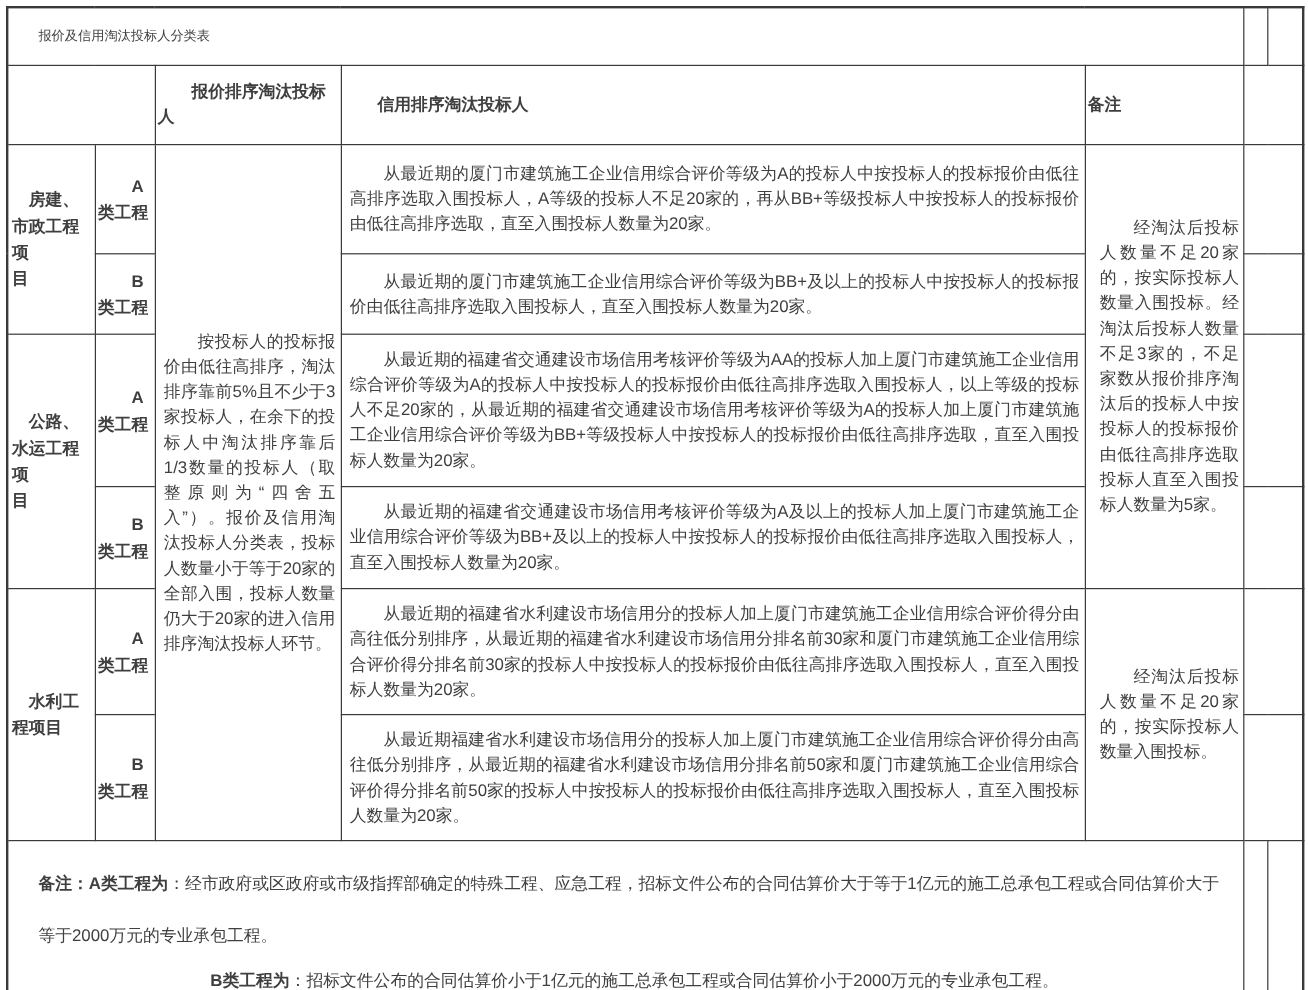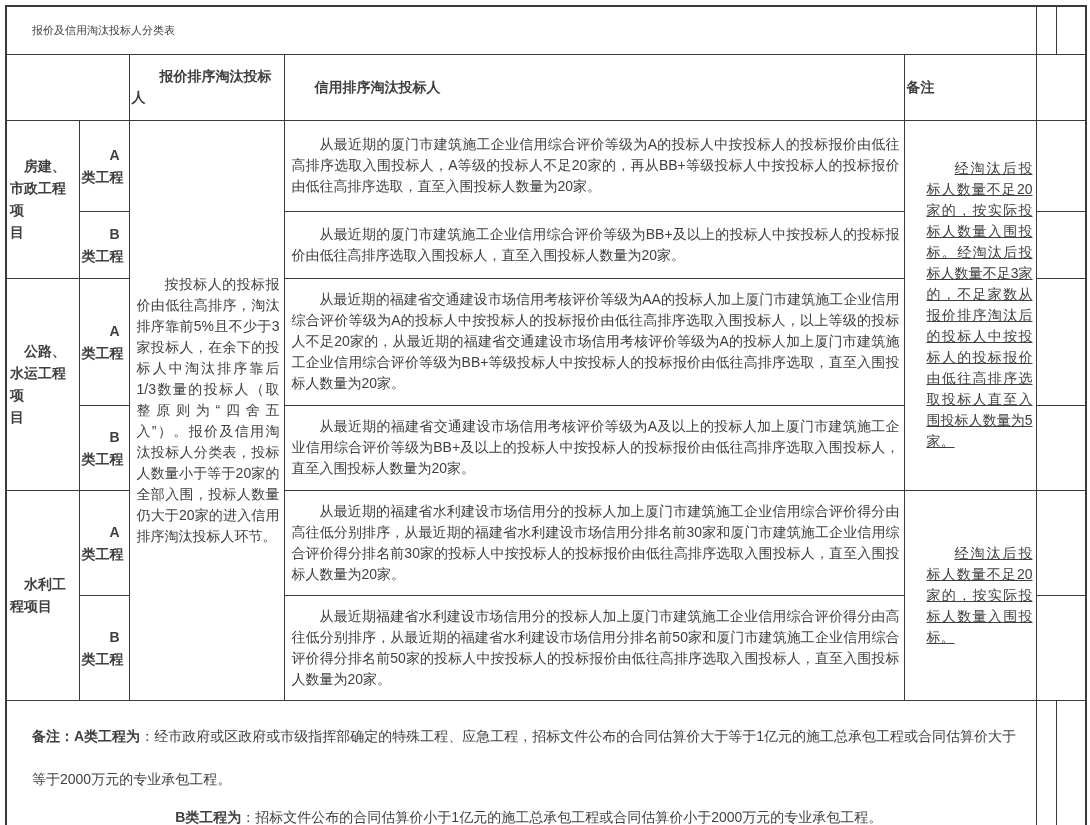--- a/index.html
+++ b/index.html
@@ -27,21 +27,21 @@
     padding:0 2px 0 3px;line-height:22px;text-align:left;
   }
   .cls{
     font-weight:bold;text-indent:2em;line-height:22px;padding:0 2px;
     text-align:left;
   }
   .body{
     text-align:justify;text-indent:2em;line-height:21px;
     padding:2px 4px 2px 7px;
   }
-  .remark{padding:2px 3px 2px 22px;text-decoration:underline;}
+  .remark{padding:2px 3px 2px 12px;}
   .footcell{
     vertical-align:top;padding:14px 10px 6px 25px;
   }
   .fa{margin:0;line-height:43px;}
   .fb{margin:0;line-height:20px;margin-top:6px;text-align:center;}
   .fa b,.fb b{font-weight:bold;}
 </style>
 </head>
 <body>
 

